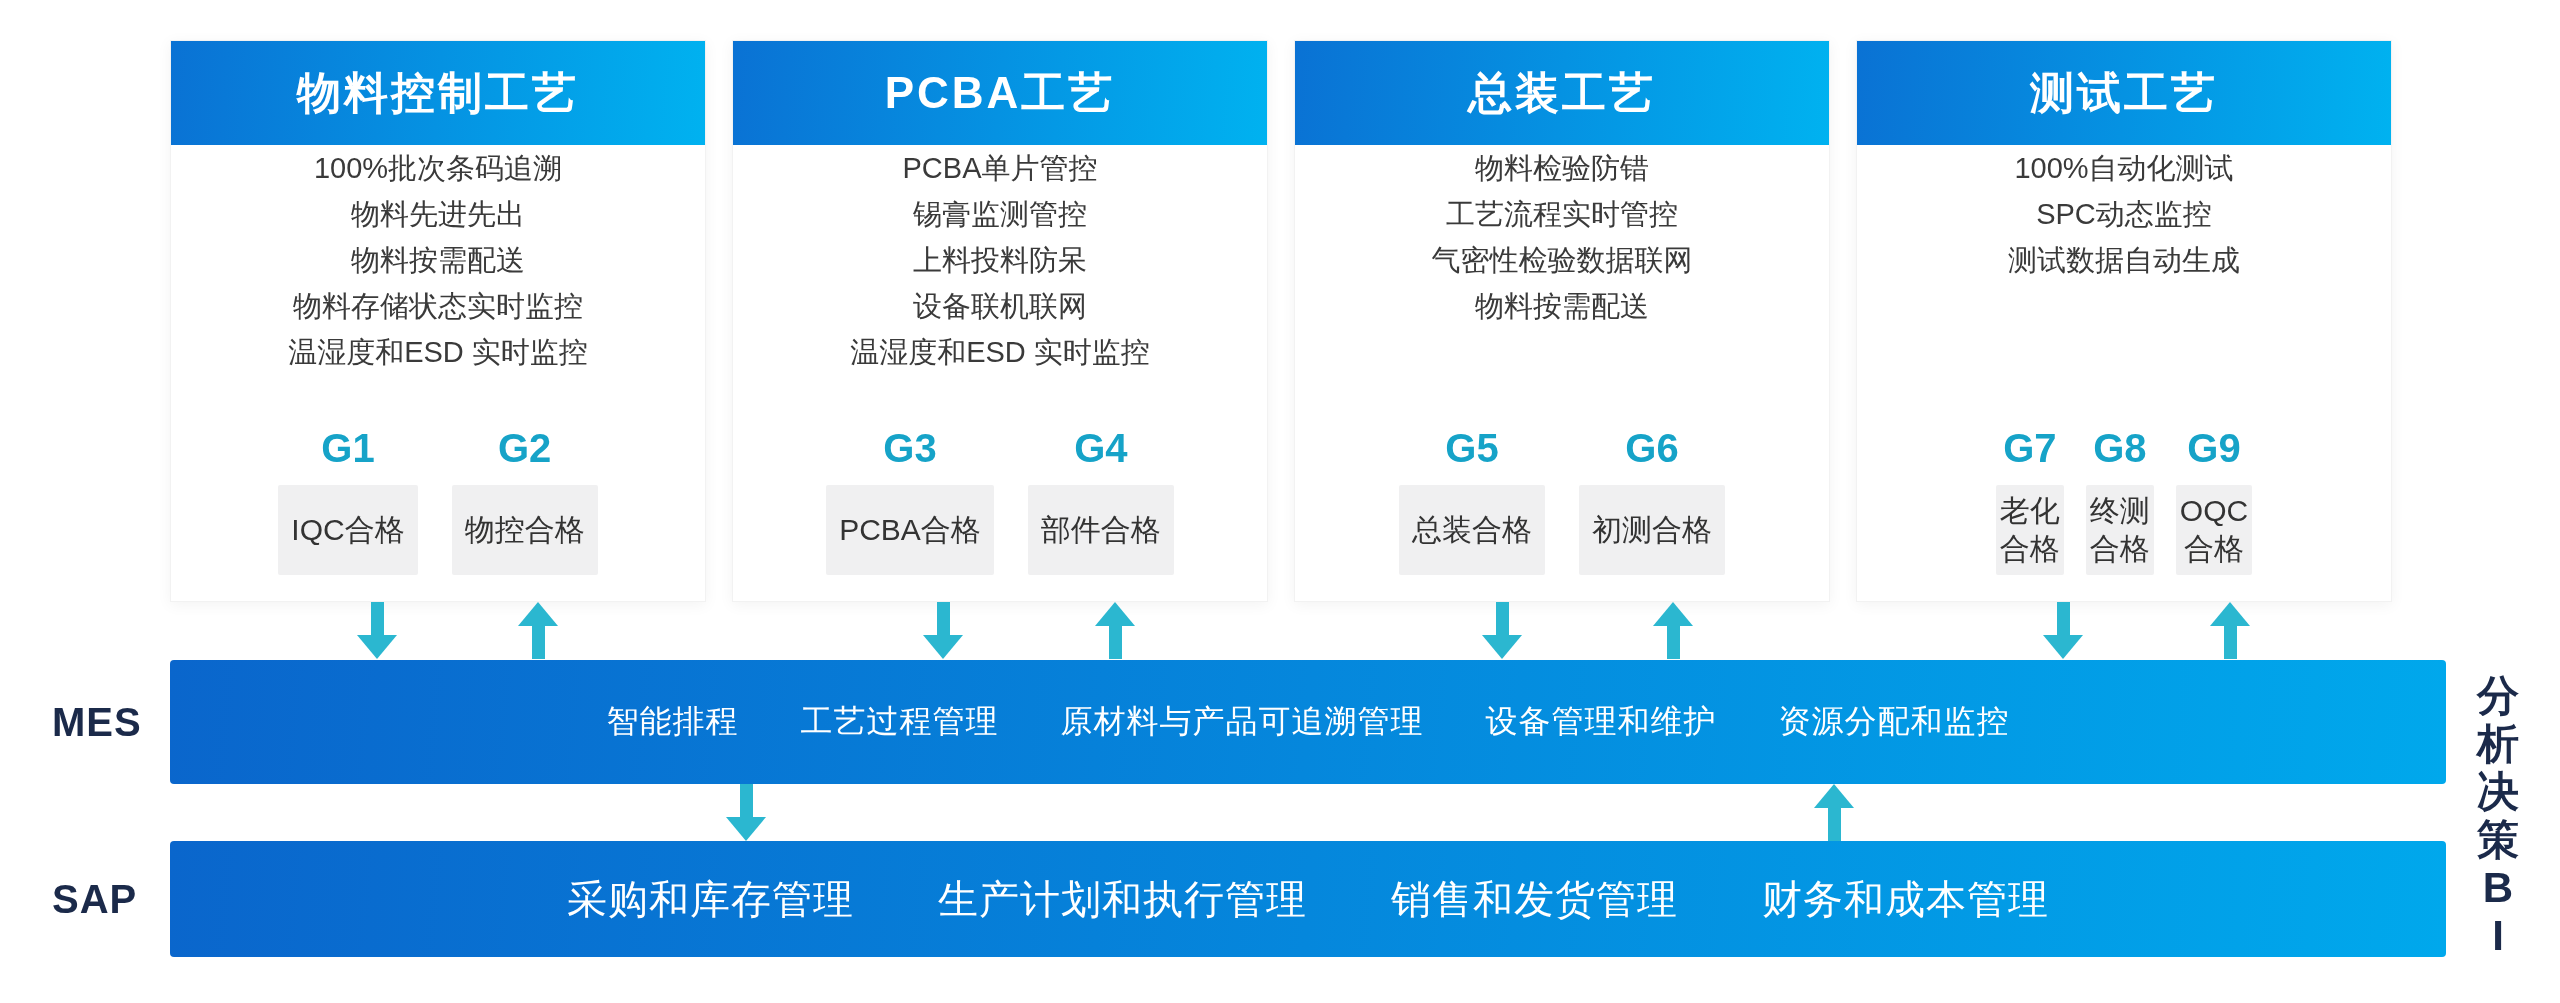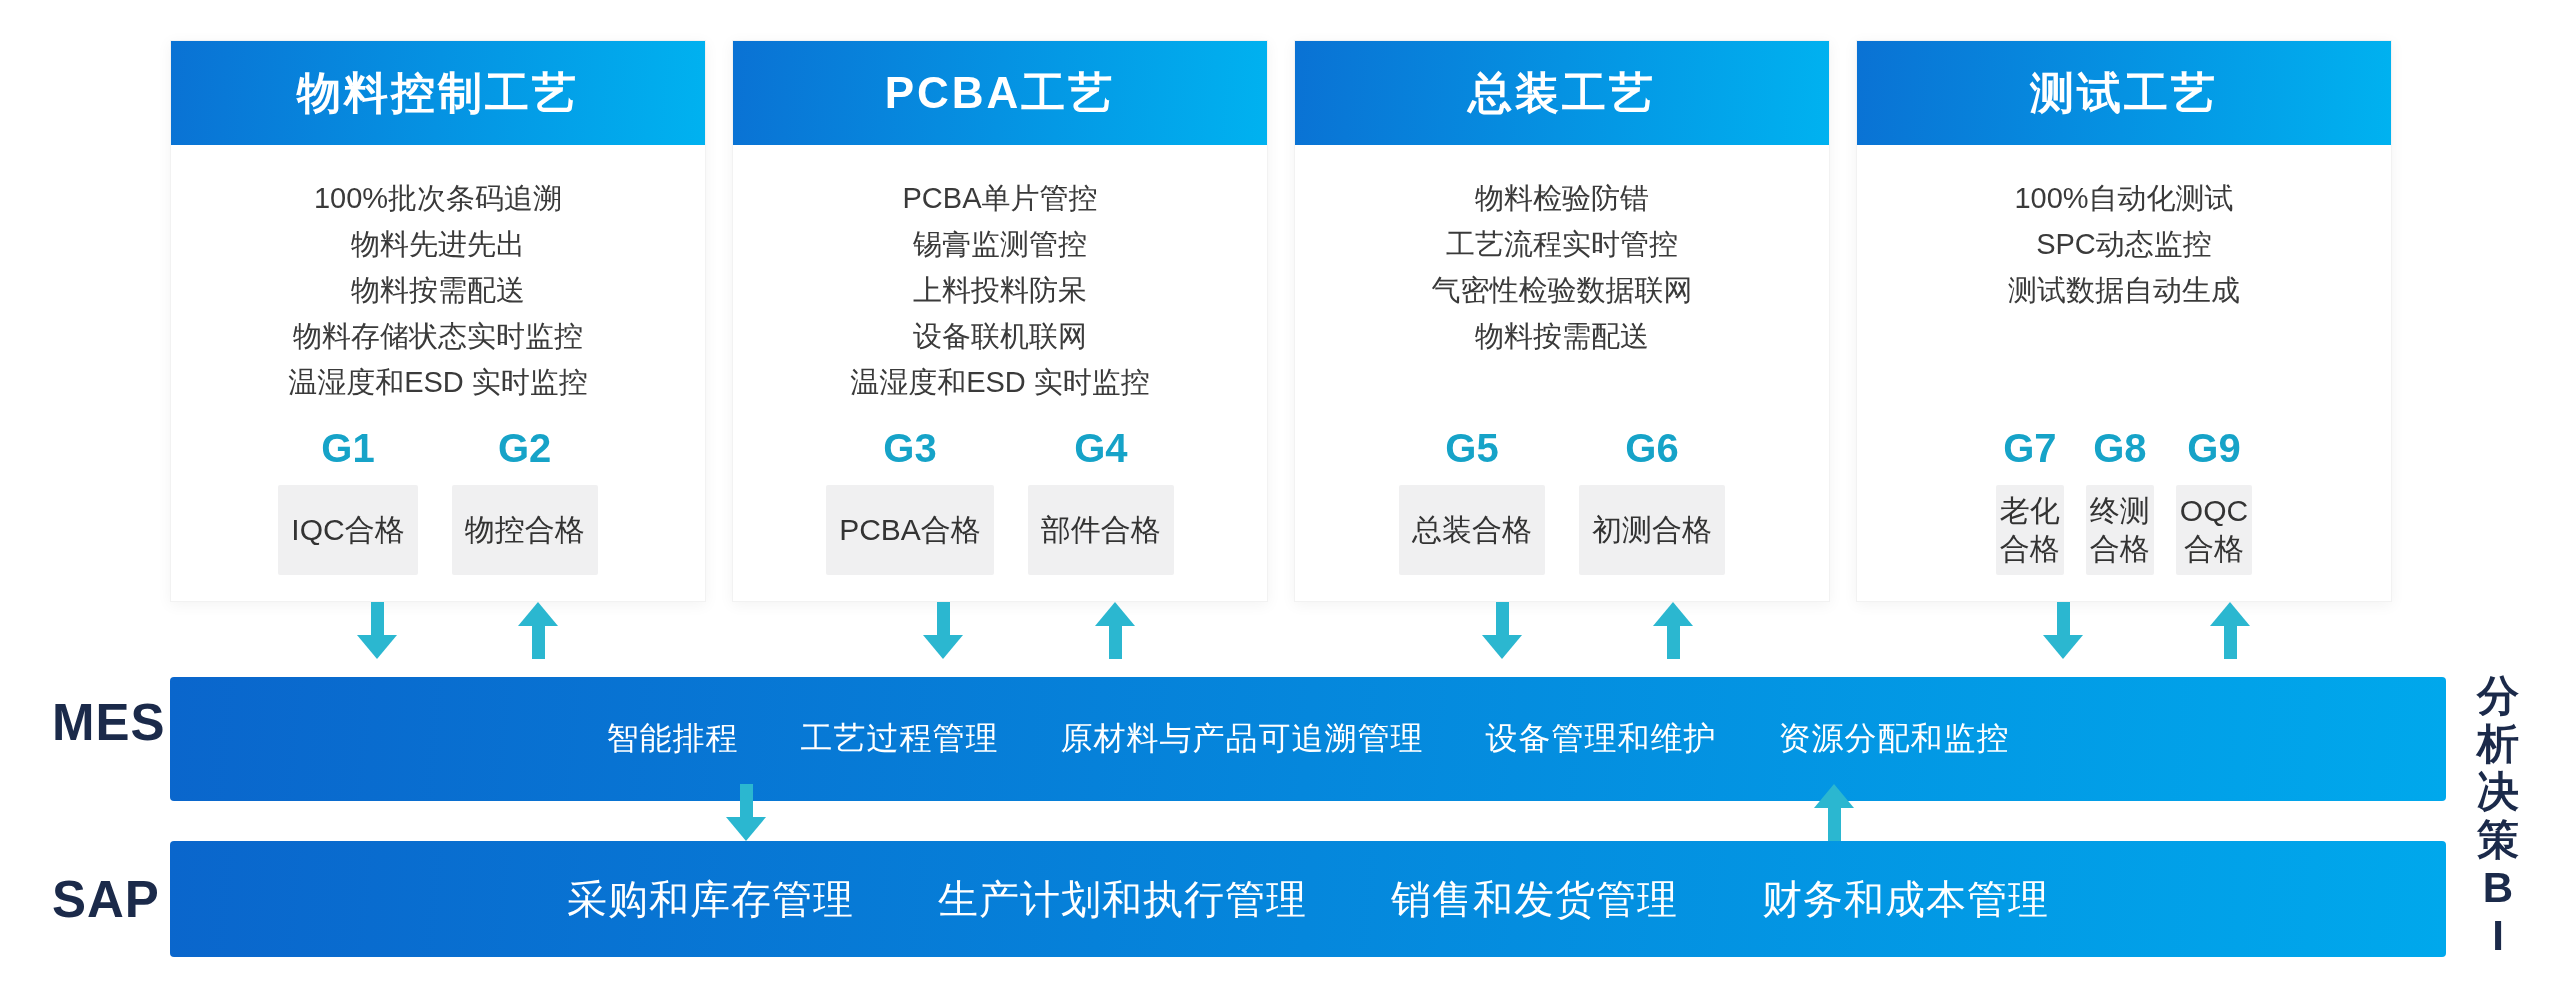--- a/index.html
+++ b/index.html
@@ -15,21 +15,21 @@
     border:1px solid #f2f2f2; box-shadow:0 3px 14px rgba(0,0,0,0.05);
     display:flex; flex-direction:column; box-sizing:border-box;
   }
   .card-header {
     height:104px; flex:0 0 104px;
     background:linear-gradient(95deg,#0a72d4 0%,#00b2f0 100%);
     color:#ffffff; font-size:44px; font-weight:bold; letter-spacing:3px;
     display:flex; align-items:center; justify-content:center;
   }
   .card-body {
-    flex:1; padding-top:30px; text-align:center;
+    flex:1; text-align:center;
     font-size:29px; color:#3a3a3a; line-height:46px;
   }
   .gates { display:flex; justify-content:center; align-items:flex-end; gap:34px; padding-bottom:26px; }
   .gates.three { gap:22px; }
   .gate { display:flex; flex-direction:column; align-items:center; }
   .gate-code { color:#16a3c8; font-weight:bold; font-size:40px; margin-bottom:14px; }
   .gate-box {
     background:#f0f0f1; color:#333333; font-size:30px; line-height:38px;
     height:90px; padding:0 13px; box-sizing:border-box;
     display:flex; align-items:center; justify-content:center;
@@ -49,26 +49,26 @@
   .arrow.down .head { border-top:24px solid #2bb7d0; }
   .arrow.up .head { border-bottom:24px solid #2bb7d0; }
 
   
   .bar {
     position:absolute; left:170px; width:2276px; border-radius:4px;
     background:linear-gradient(95deg,#0a66cc 0%,#00a8ec 100%);
     color:#ffffff; display:flex; align-items:center; justify-content:center;
     box-sizing:border-box;
   }
-  #mes-bar { top:660px; height:124px; gap:62px; font-size:32px;margin-top:17px; }
+  #mes-bar { top:660px; height:124px; gap:62px; font-size:32px; }
   #sap-bar { top:841px; height:116px; gap:84px; font-size:40px; }
   .bar-item { white-space:nowrap; letter-spacing:1px; }
 
   .side-label {
-    position:absolute; left:52px; color:#1b2a4a; font-weight:bold; font-size:51px;
+    position:absolute; left:52px; color:#1b2a4a; font-weight:bold; font-size:40px;
     display:flex; align-items:center; letter-spacing:1px;
   }
   #mes-label { top:660px; height:124px; }
   #sap-label { top:841px; height:116px; }
 
   #bi-label {
     position:absolute; left:2468px; top:672px; width:60px;
     color:#1b2a4a; font-weight:bold; font-size:42px; line-height:48px;
     white-space:pre-line; text-align:center;
   }

